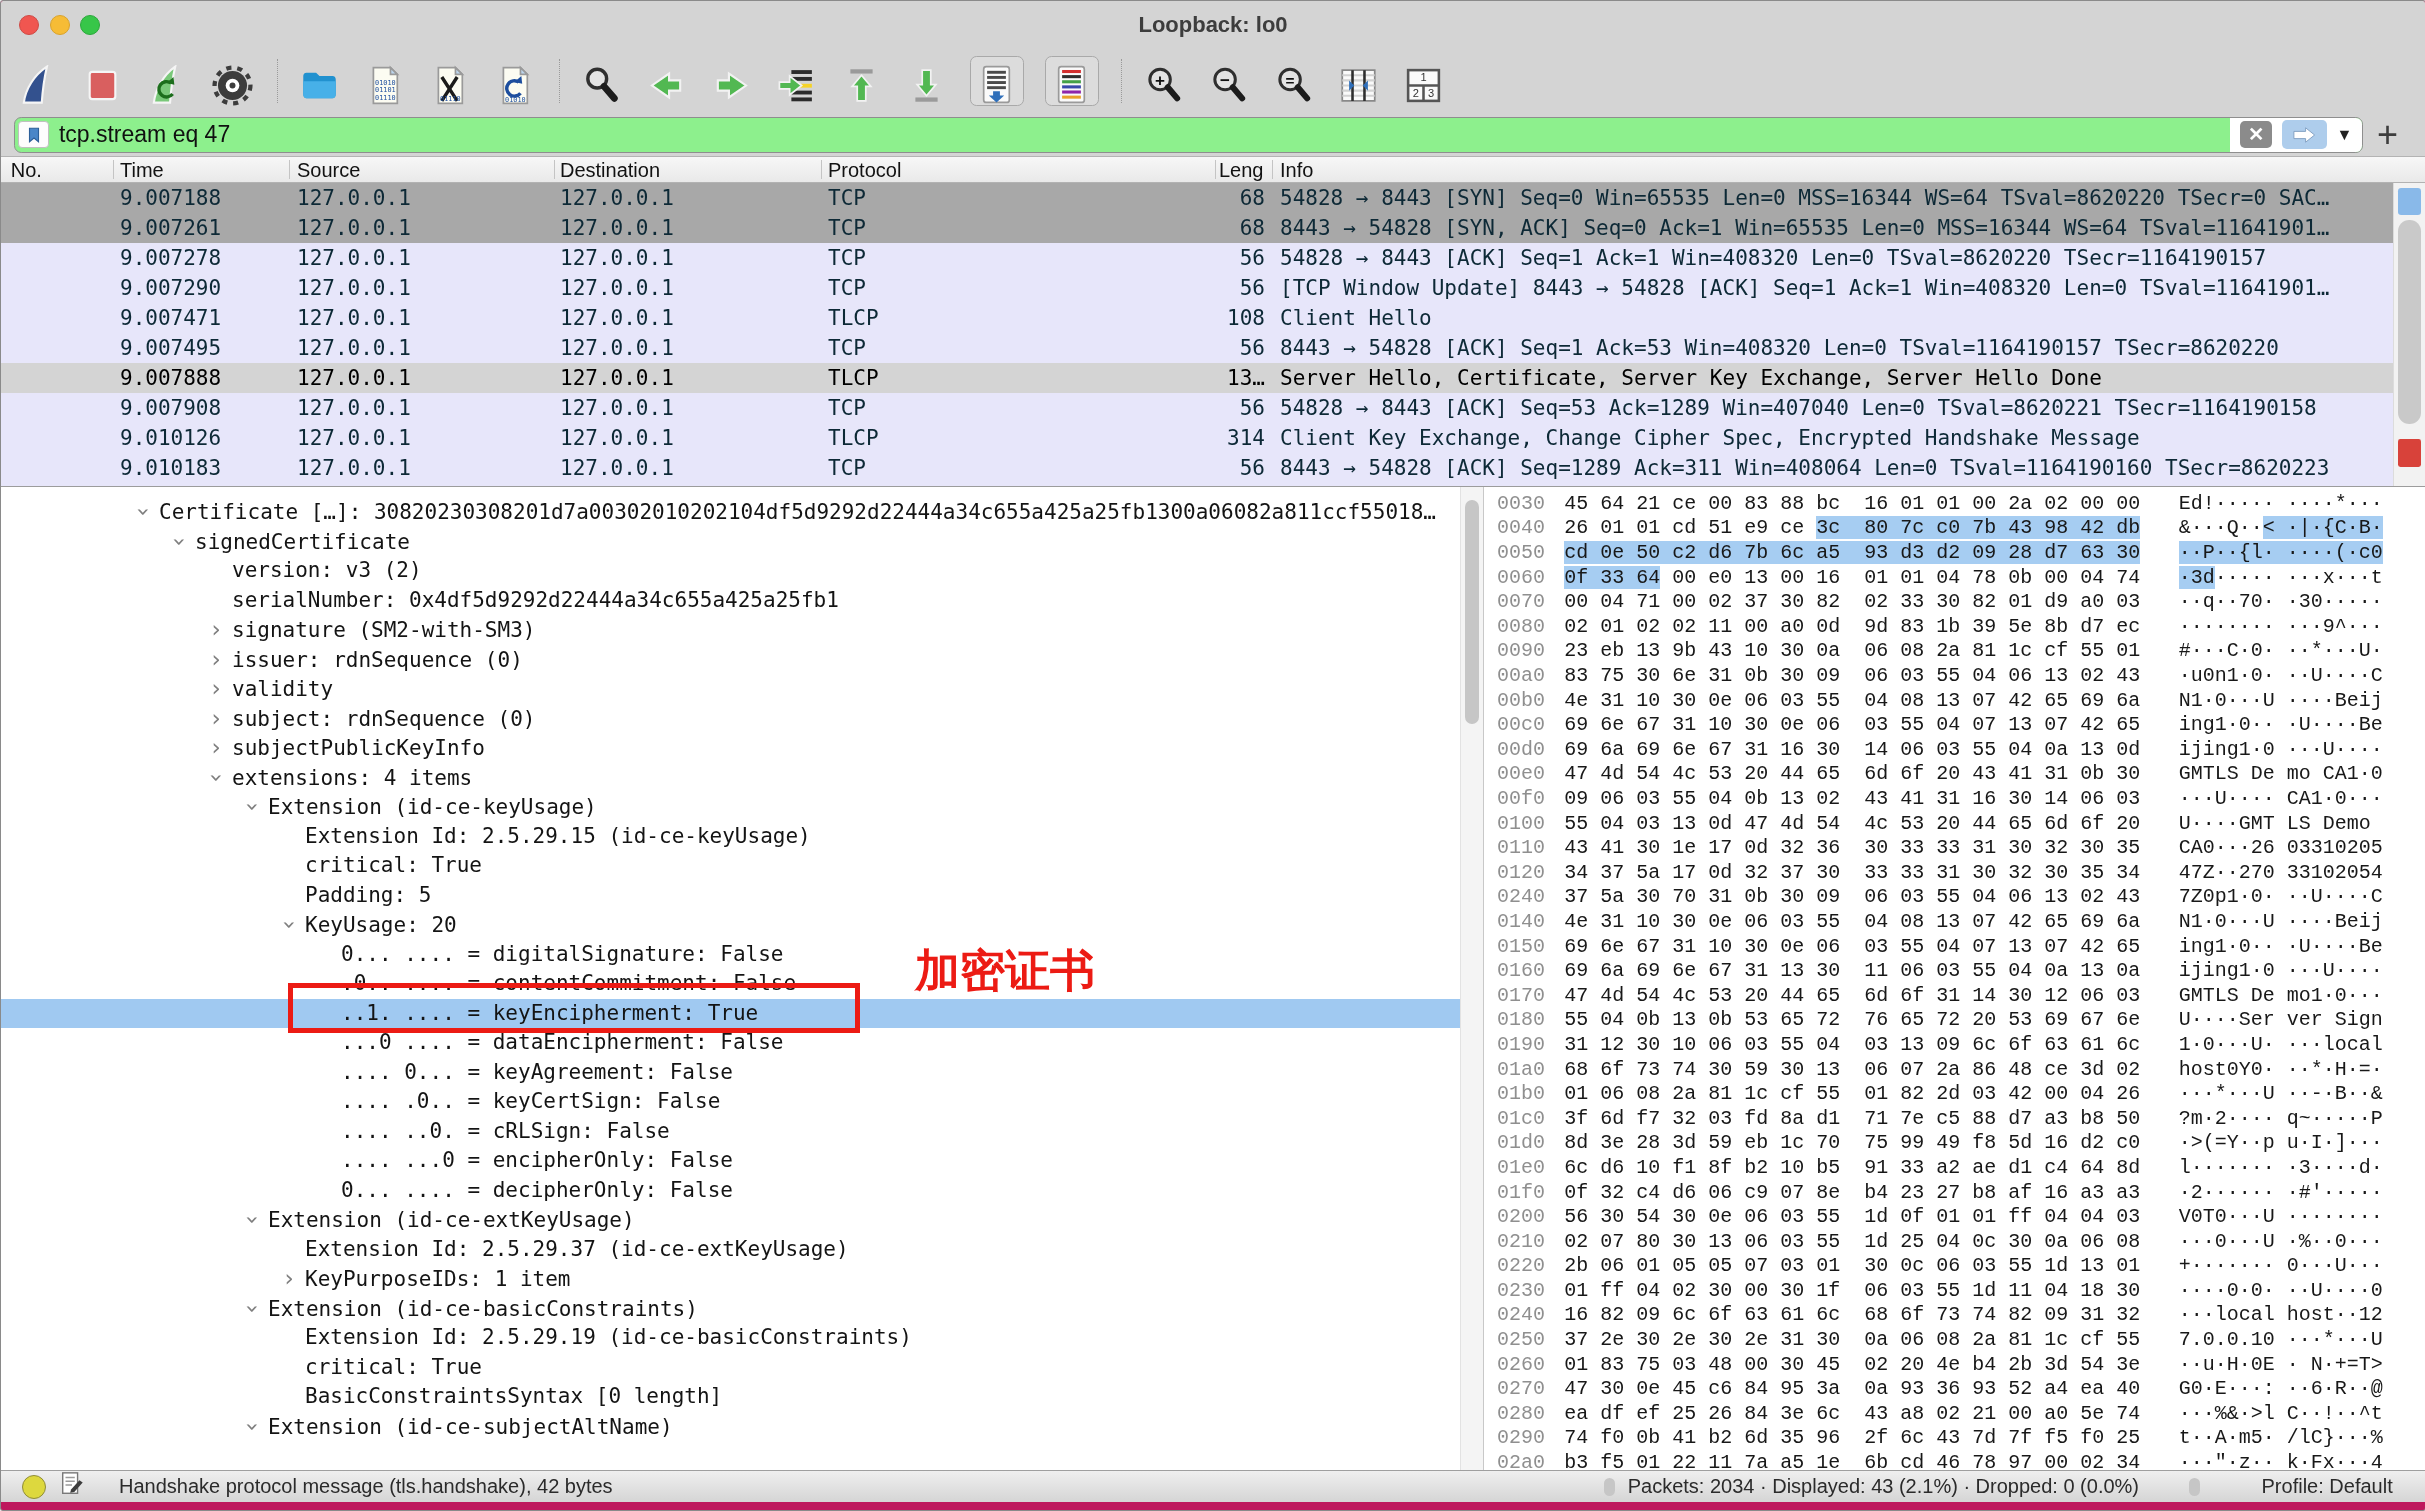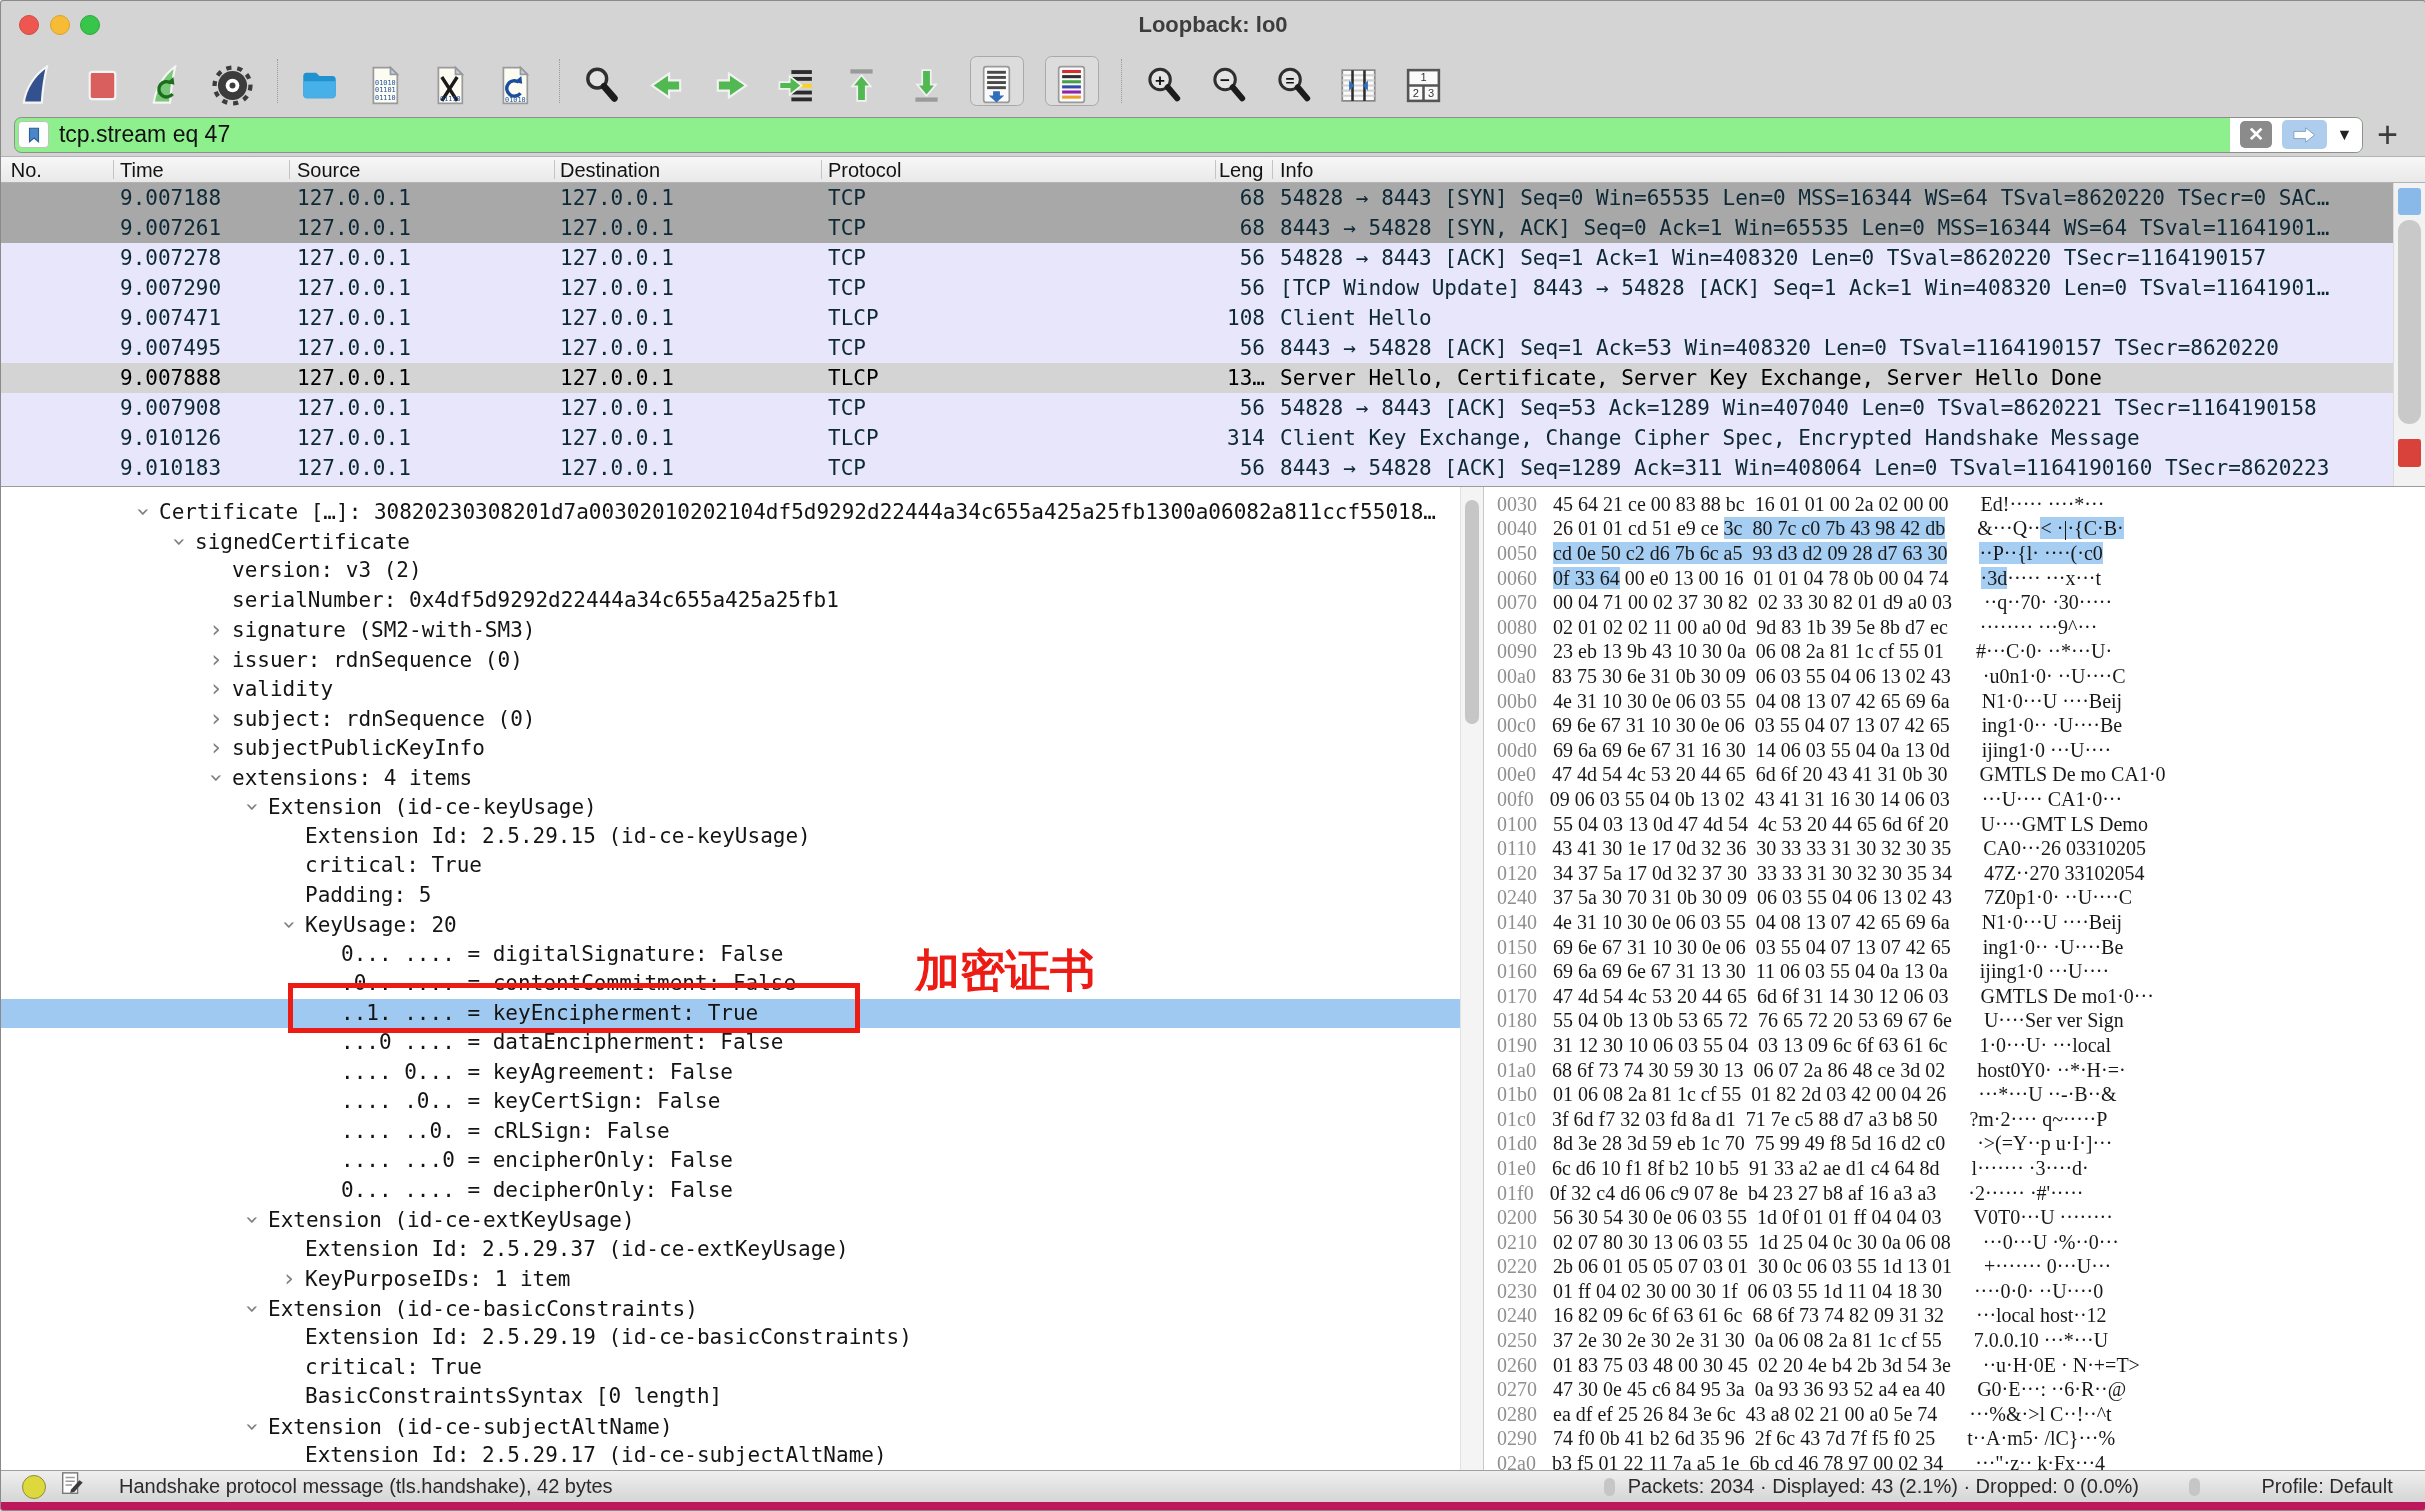--- a/index.html
+++ b/index.html
@@ -59,21 +59,21 @@
   .tree{margin-top:-19.5px;font-family:"DejaVu Sans Mono",monospace;font-size:21px;color:#141414;}
   .trow{height:29.5px;line-height:29.5px;white-space:nowrap;}
   .trow.sel{background:#a0c9f1;}
   .exp{display:inline-block;width:32px;color:#7f7f7f;text-align:center;font-size:23px;}
   .exp.down{transform:rotate(90deg);}
   .red-box{position:absolute;left:287px;top:496px;width:572px;height:50px;border:5.7px solid #ec1b14;pointer-events:none;}
   .cn-label{position:absolute;left:914px;top:454px;font-size:45px;font-weight:bold;color:#ec1b14;font-family:"Liberation Sans",sans-serif;pointer-events:none;}
   .dsb{position:absolute;right:0;top:0;bottom:0;width:23px;background:#f4f4f4;border-left:0.8px solid #e2e2e2;}
   .dsb-thumb{position:absolute;left:4px;right:4px;top:13px;height:224px;background:#c6c6c6;border-radius:9px;}
   
-  .hexpane{flex:1;overflow:hidden;background:#fff;padding:4.9px 0 0 13px;font-family:Liberation Serif, serif;font-size:20px;color:#181818;}
+  .hexpane{flex:1;overflow:hidden;background:#fff;padding:4.9px 0 0 13px;font-family:Liberation Mono, monospace;font-size:20px;color:#181818;}
   .hrow{height:24.6px;line-height:24.6px;white-space:pre;}
   .hoff{color:#8f8f8f;margin-right:1.6ch;}
   .hasc{margin-left:3.2ch;}
   .hl{background:#a6cdf2;}
   
   .status{height:32px;background:linear-gradient(#efefef,#d5d5d5);border-top:0.8px solid #9f9f9f;display:flex;align-items:center;font-size:20px;color:#2b2b2b;padding:0 21px;gap:13px;}
   .expert{width:24px;height:24px;border-radius:50%;background:#ddd83e;border:1.6px solid #8f8c3a;}
   .noteicon svg{width:26px;height:26px;}
   .s-left{flex:1;margin-left:21px;white-space:nowrap;overflow:hidden;}
   .grip{width:10.5px;height:18px;border-radius:5.7px;background:#c6c6c6;}
@@ -428,21 +428,20 @@
           <div class="trow" style="padding-left: 308px;"><span class="exp"></span><span>.... ...0 = encipherOnly: False</span></div>
           <div class="trow" style="padding-left: 308px;"><span class="exp"></span><span>0... .... = decipherOnly: False</span></div>
           <div class="trow" style="padding-left: 235px;"><span class="exp down">›</span><span>Extension (id-ce-extKeyUsage)</span></div>
           <div class="trow" style="padding-left: 272px;"><span class="exp"></span><span>Extension Id: 2.5.29.37 (id-ce-extKeyUsage)</span></div>
           <div class="trow" style="padding-left: 272px;"><span class="exp">›</span><span>KeyPurposeIDs: 1 item</span></div>
           <div class="trow" style="padding-left: 235px;"><span class="exp down">›</span><span>Extension (id-ce-basicConstraints)</span></div>
           <div class="trow" style="padding-left: 272px;"><span class="exp"></span><span>Extension Id: 2.5.29.19 (id-ce-basicConstraints)</span></div>
           <div class="trow" style="padding-left: 272px;"><span class="exp"></span><span>critical: True</span></div>
           <div class="trow" style="padding-left: 272px;"><span class="exp"></span><span>BasicConstraintsSyntax [0 length]</span></div>
           <div class="trow" style="padding-left: 235px;"><span class="exp down">›</span><span>Extension (id-ce-subjectAltName)</span></div>
-          <div class="trow" style="padding-left: 272px;"><span class="exp"></span><span>Extension Id: 2.5.29.17 (id-ce-subjectAltName)</span></div>
         </div>
       <div class="red-box"></div>
       <div class="cn-label">加密证书</div>
       <div class="dsb">
           <div class="dsb-thumb"></div>
         </div>
     </div>
     <div class="hexpane">
         <div class="hrow"><span class="hoff">0030</span><span>45 64 21 ce 00 83 88 bc  16 01 01 00 2a 02 00 00</span><span class="hasc">Ed!····· ····*···</span></div>
         <div class="hrow"><span class="hoff">0040</span><span><span>26 01 01 cd 51 e9 ce </span><span class="hl">3c  80 7c c0 7b 43 98 42 db</span></span><span class="hasc"><span>&amp;···Q··</span><span class="hl">&lt; ·|·{C·B·</span></span></div>

